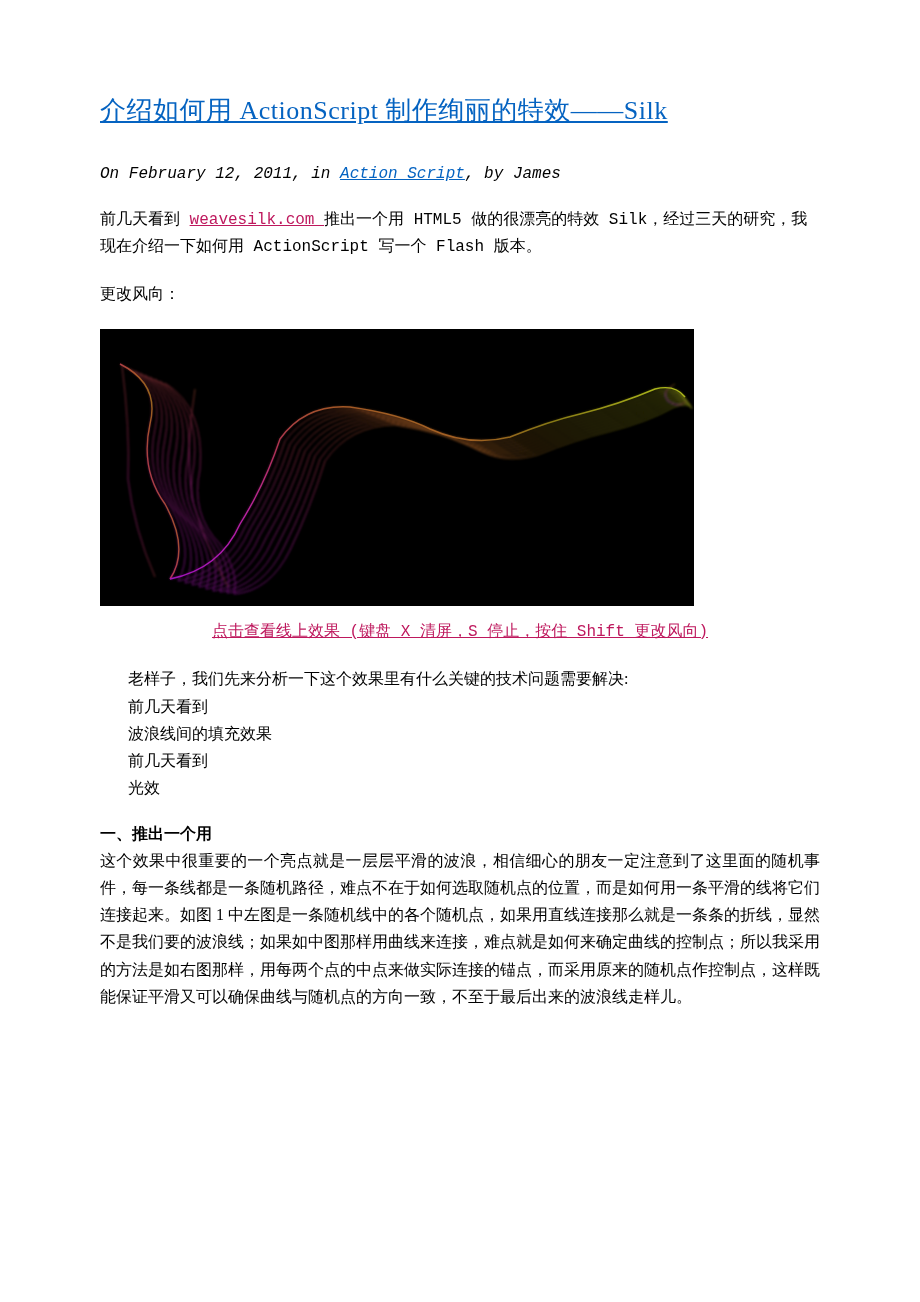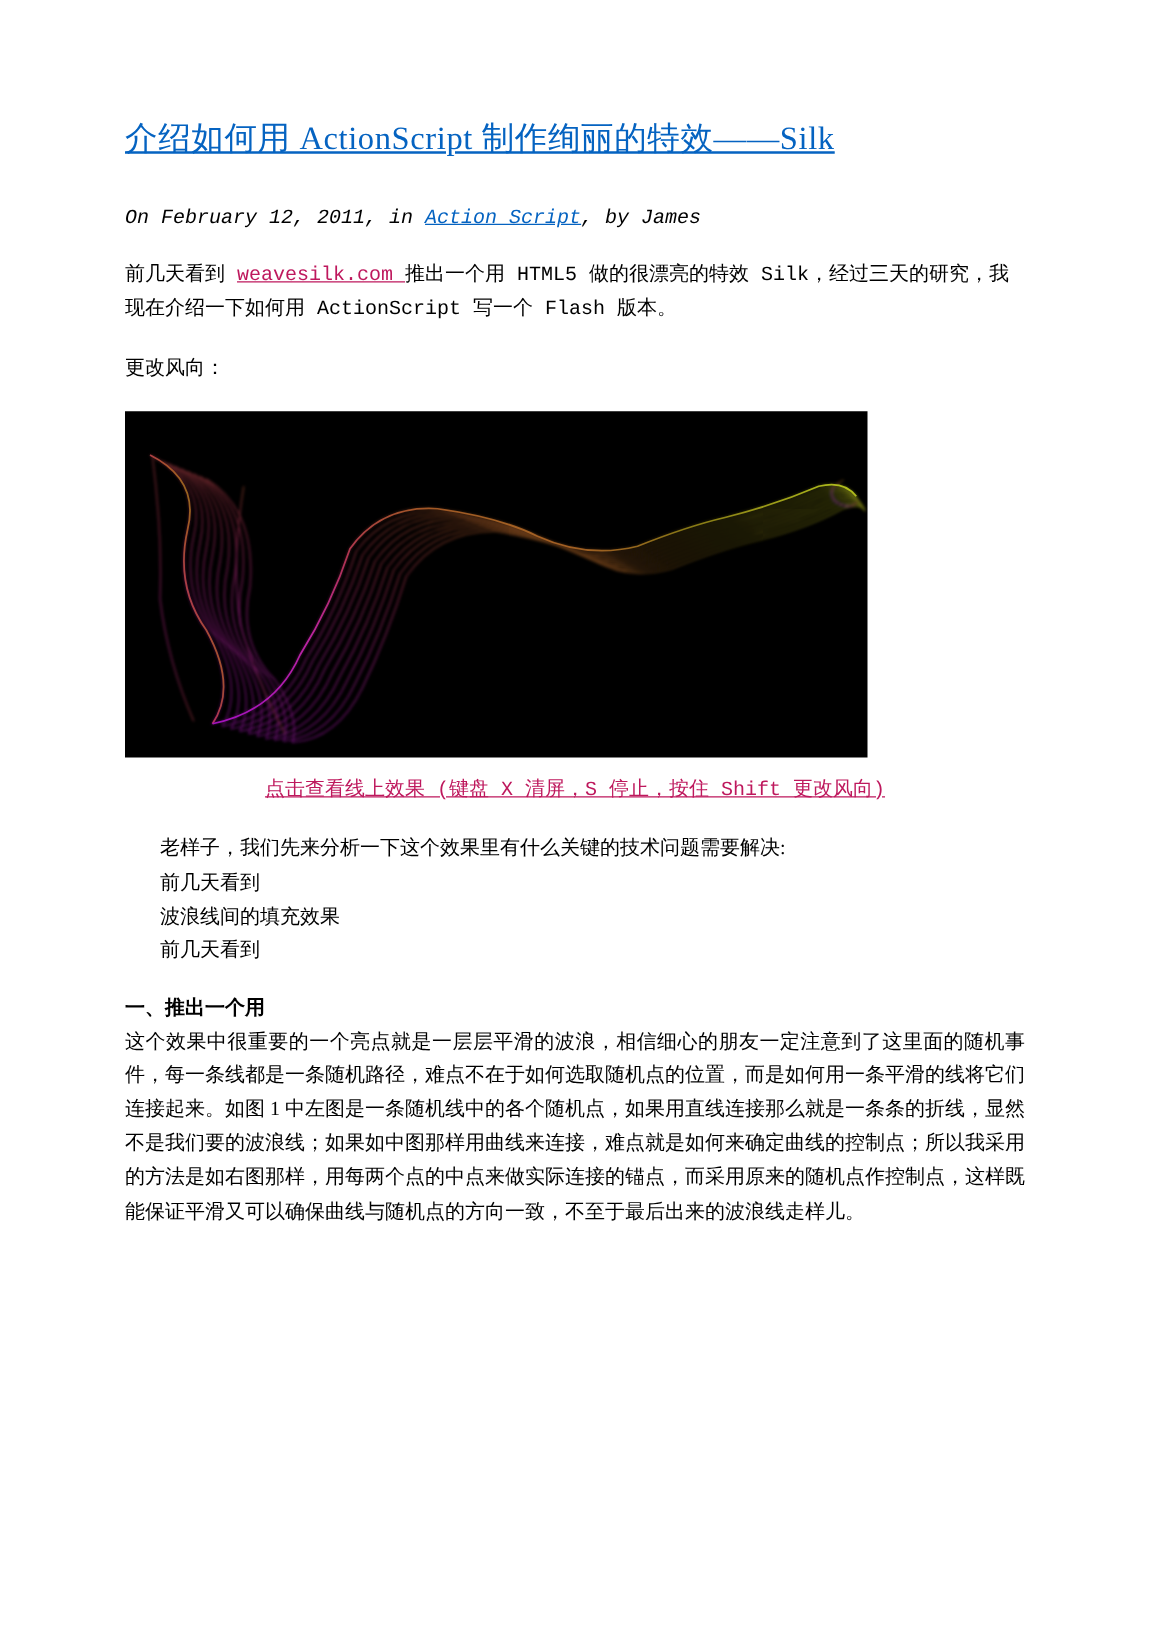--- a/index.html
+++ b/index.html
@@ -130,18 +130,19 @@
 
 <div class="links-block">
   <a class="link">点击查看线上效果 (键盘 X 清屏，S 停止，按住 Shift 更改风向)</a>
 </div>
 
 <div class="list">
   <div>老样子，我们先来分析一下这个效果里有什么关键的技术问题需要解决:</div>
   <div>前几天看到</div>
   <div>波浪线间的填充效果</div>
   <div>前几天看到</div>
+  <div>光效</div>
 </div>
 
 <div>
   <div class="section-head">一、推出一个用</div>
   <div class="section-body">这个效果中很重要的一个亮点就是一层层平滑的波浪，相信细心的朋友一定注意到了这里面的随机事件，每一条线都是一条随机路径，难点不在于如何选取随机点的位置，而是如何用一条平滑的线将它们连接起来。如图 1 中左图是一条随机线中的各个随机点，如果用直线连接那么就是一条条的折线，显然不是我们要的波浪线；如果如中图那样用曲线来连接，难点就是如何来确定曲线的控制点；所以我采用的方法是如右图那样，用每两个点的中点来做实际连接的锚点，而采用原来的随机点作控制点，这样既能保证平滑又可以确保曲线与随机点的方向一致，不至于最后出来的波浪线走样儿。</div>
 </div>
 
 </body></html>

